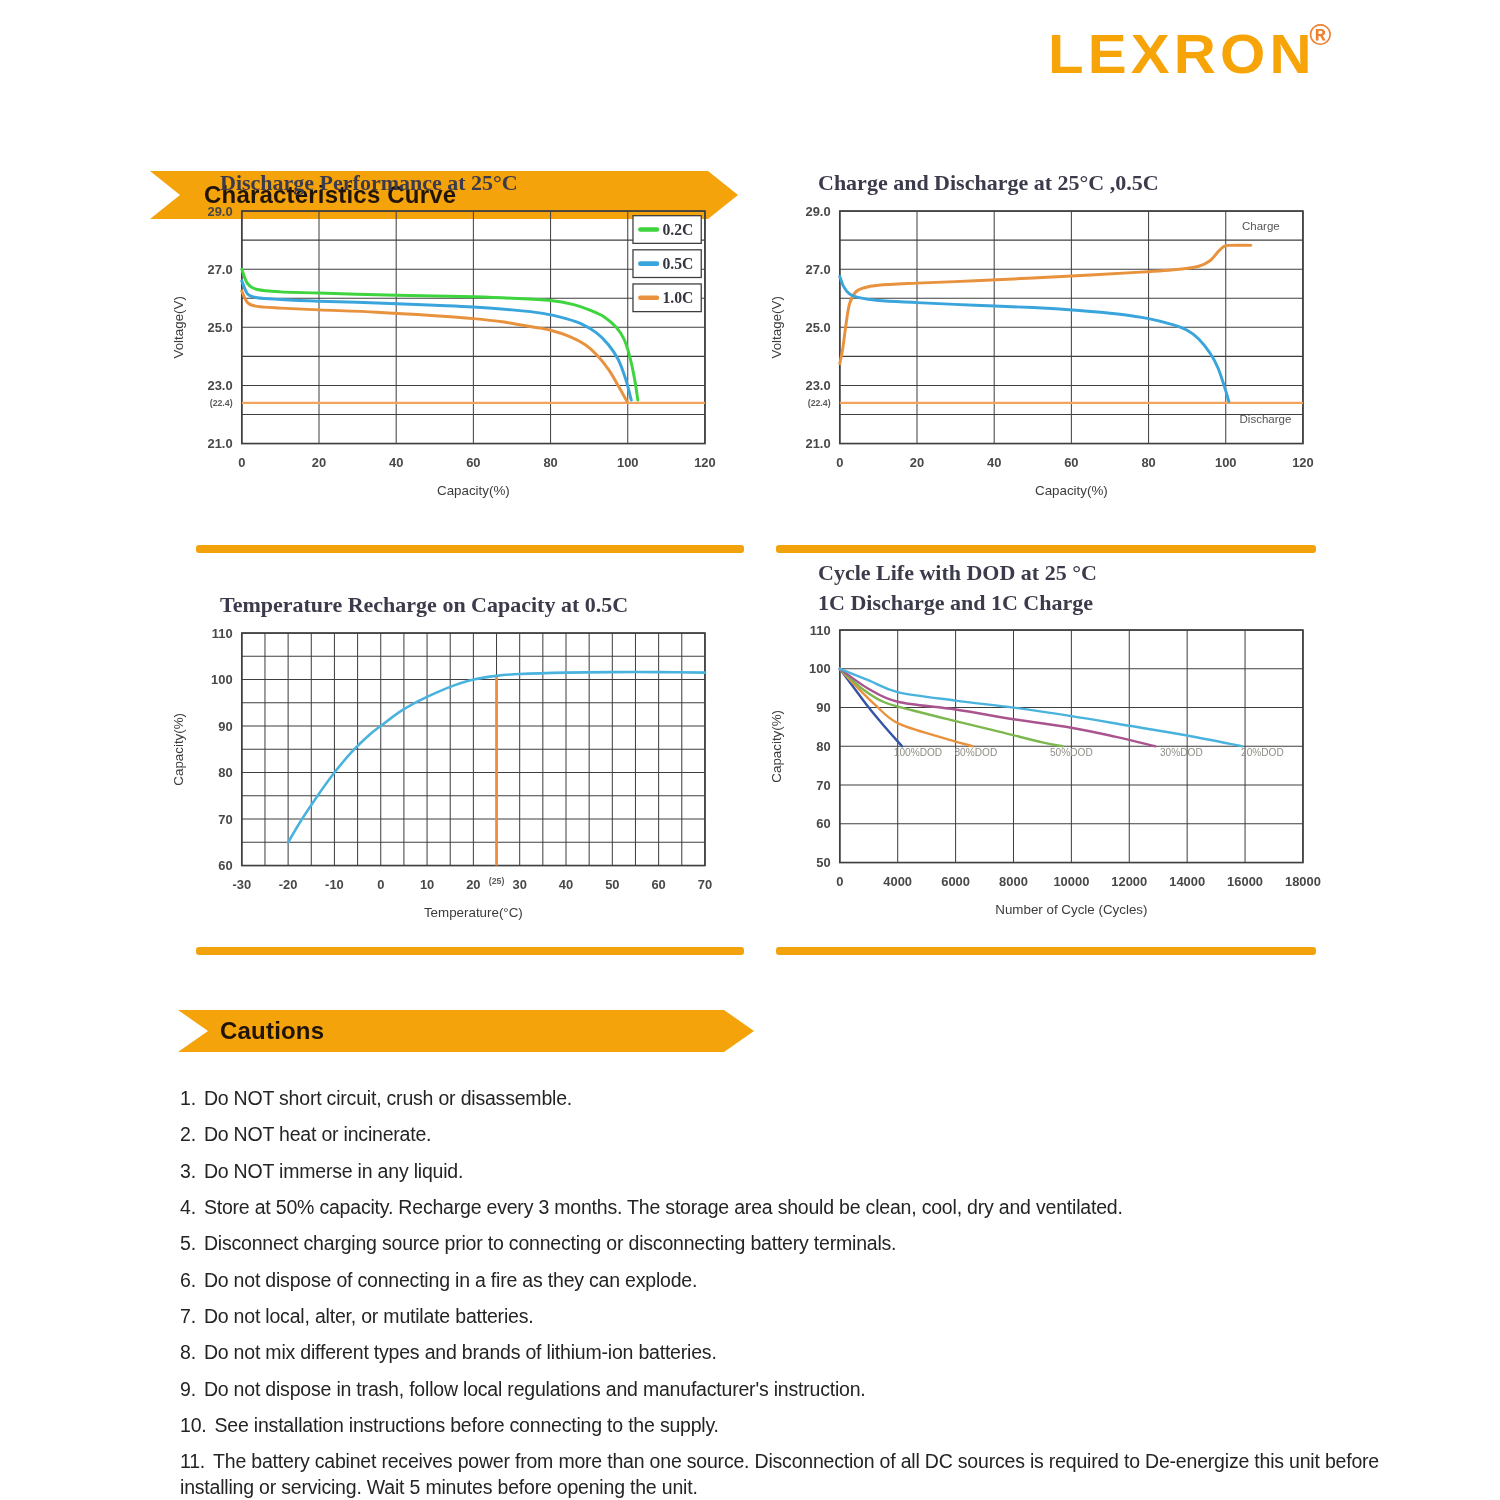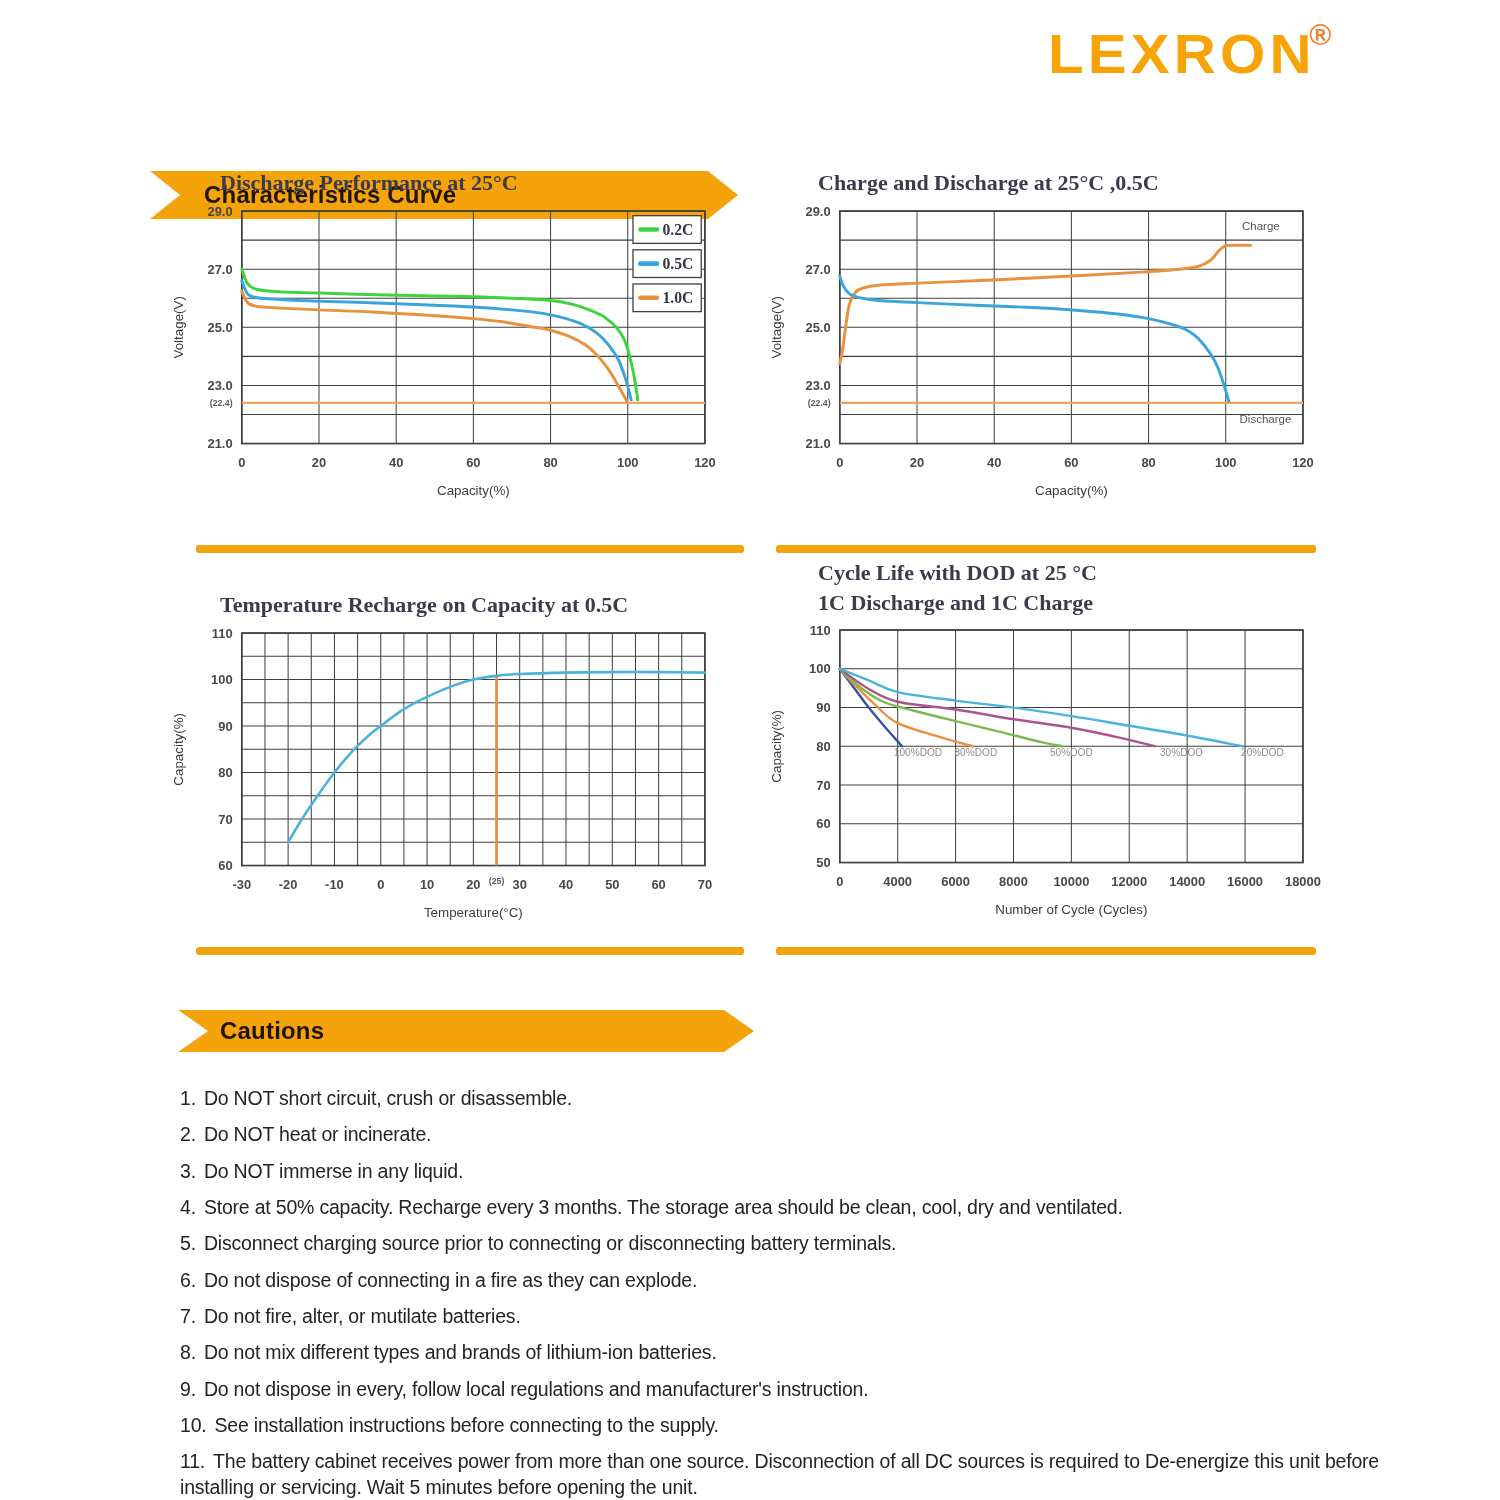--- a/index.html
+++ b/index.html
@@ -282,20 +282,20 @@
     <span class="banner-label">Cautions</span>
   </div>
 
   <div class="cautions-list">
       <div class="caution-line"><span class="cnum">1.</span><span>Do NOT short circuit, crush or disassemble.</span></div>
       <div class="caution-line"><span class="cnum">2.</span><span>Do NOT heat or incinerate.</span></div>
       <div class="caution-line"><span class="cnum">3.</span><span>Do NOT immerse in any liquid.</span></div>
       <div class="caution-line"><span class="cnum">4.</span><span>Store at 50% capacity. Recharge every 3 months. The storage area should be clean, cool, dry and ventilated.</span></div>
       <div class="caution-line"><span class="cnum">5.</span><span>Disconnect charging source prior to connecting or disconnecting battery terminals.</span></div>
       <div class="caution-line"><span class="cnum">6.</span><span>Do not dispose of connecting in a fire as they can explode.</span></div>
-      <div class="caution-line"><span class="cnum">7.</span><span>Do not fire, alter, or mutilate batteries.</span></div>
+      <div class="caution-line"><span class="cnum">7.</span><span>Do not local, alter, or mutilate batteries.</span></div>
       <div class="caution-line"><span class="cnum">8.</span><span>Do not mix different types and brands of lithium-ion batteries.</span></div>
-      <div class="caution-line"><span class="cnum">9.</span><span>Do not dispose in every, follow local regulations and manufacturer's instruction.</span></div>
+      <div class="caution-line"><span class="cnum">9.</span><span>Do not dispose in trash, follow local regulations and manufacturer's instruction.</span></div>
       <div class="caution-line"><span class="cnum">10.</span><span>See installation instructions before connecting to the supply.</span></div>
       <div class="caution-line"><span class="cnum">11.</span><span>The battery cabinet receives power from more than one source. Disconnection of all DC sources is required to De-energize this unit before installing or servicing. Wait 5 minutes before opening the unit.</span></div>
     </div>
 
 </div>
 
 </body></html>

